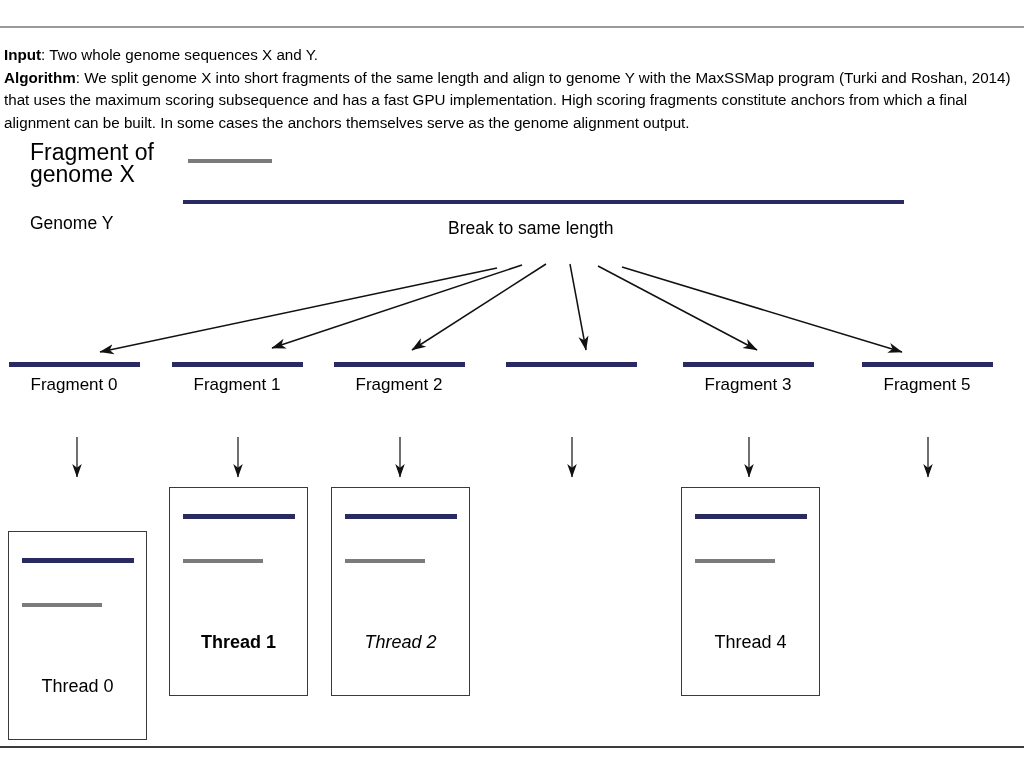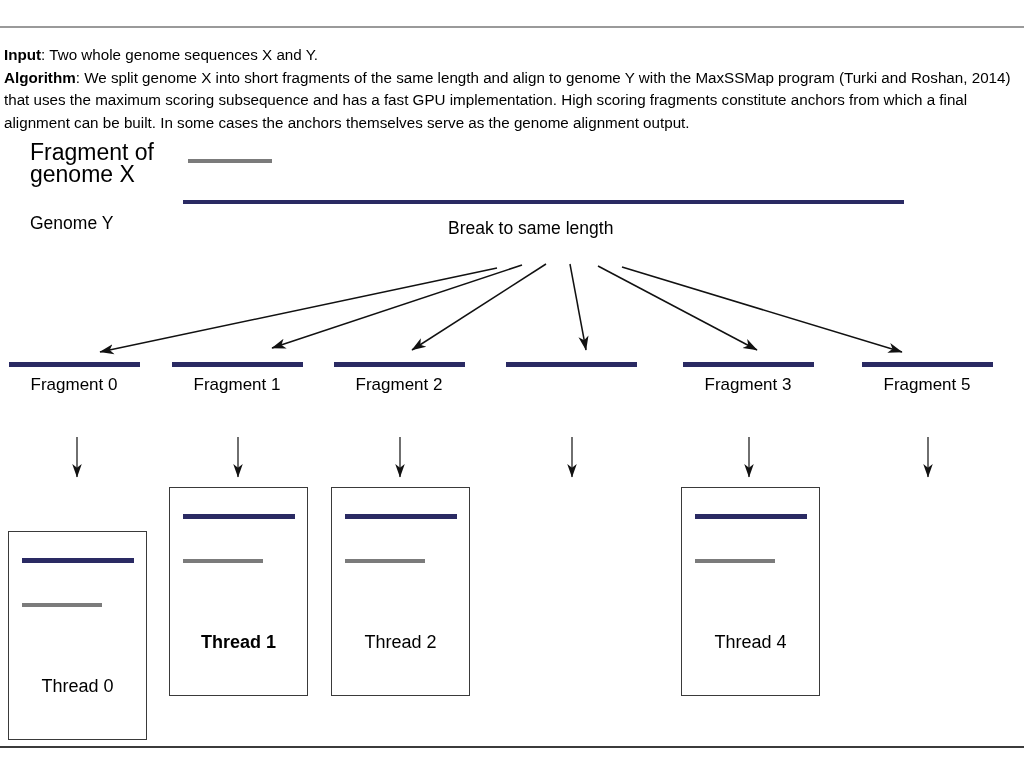--- a/index.html
+++ b/index.html
@@ -228,21 +228,21 @@
   <div class="thread-box" style="left:8px;margin-top:44px;">
     <div class="thread-navy"></div>
     <div class="thread-gray"></div>
     <div class="thread-label">Thread 0</div>
   </div>
   <div class="thread-box" style="left:169px;font-weight:bold;">
     <div class="thread-navy"></div>
     <div class="thread-gray"></div>
     <div class="thread-label">Thread 1</div>
   </div>
-  <div class="thread-box" style="left:331px;">
+  <div class="thread-box" style="left:331px;font-style:italic;">
     <div class="thread-navy"></div>
     <div class="thread-gray"></div>
     <div class="thread-label">Thread 2</div>
   </div>
   <div class="thread-box" style="left:681px;padding-left:23px;">
     <div class="thread-navy"></div>
     <div class="thread-gray"></div>
     <div class="thread-label">Thread 4</div>
   </div>
 

